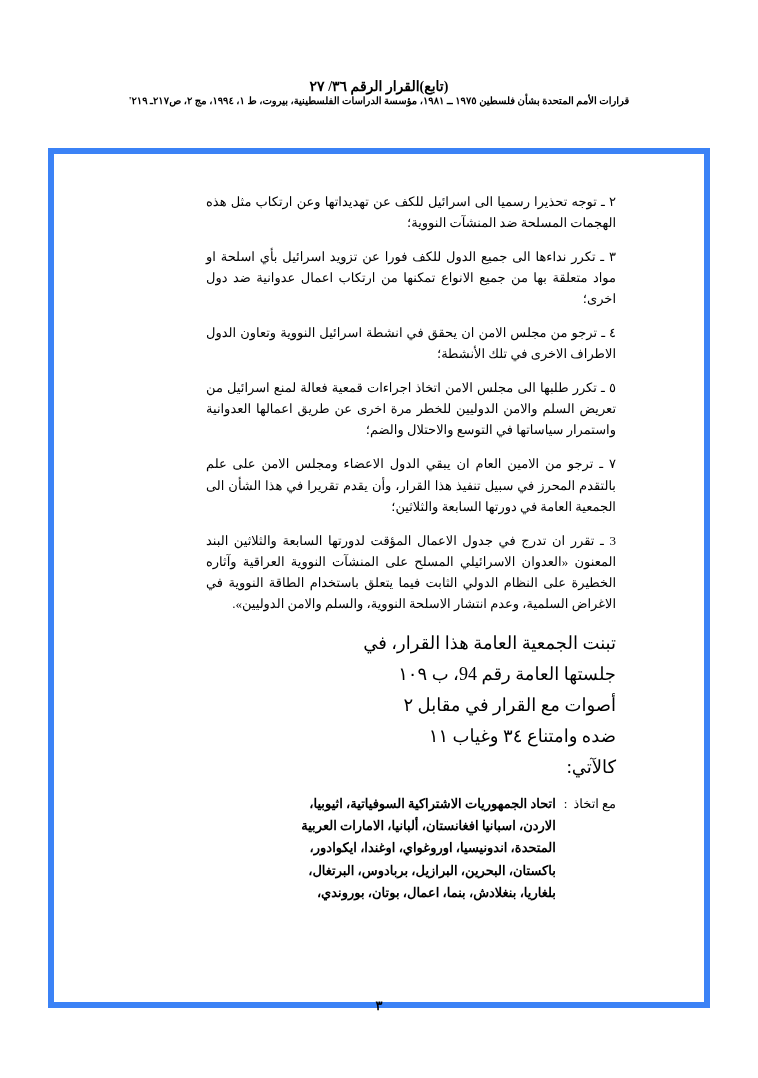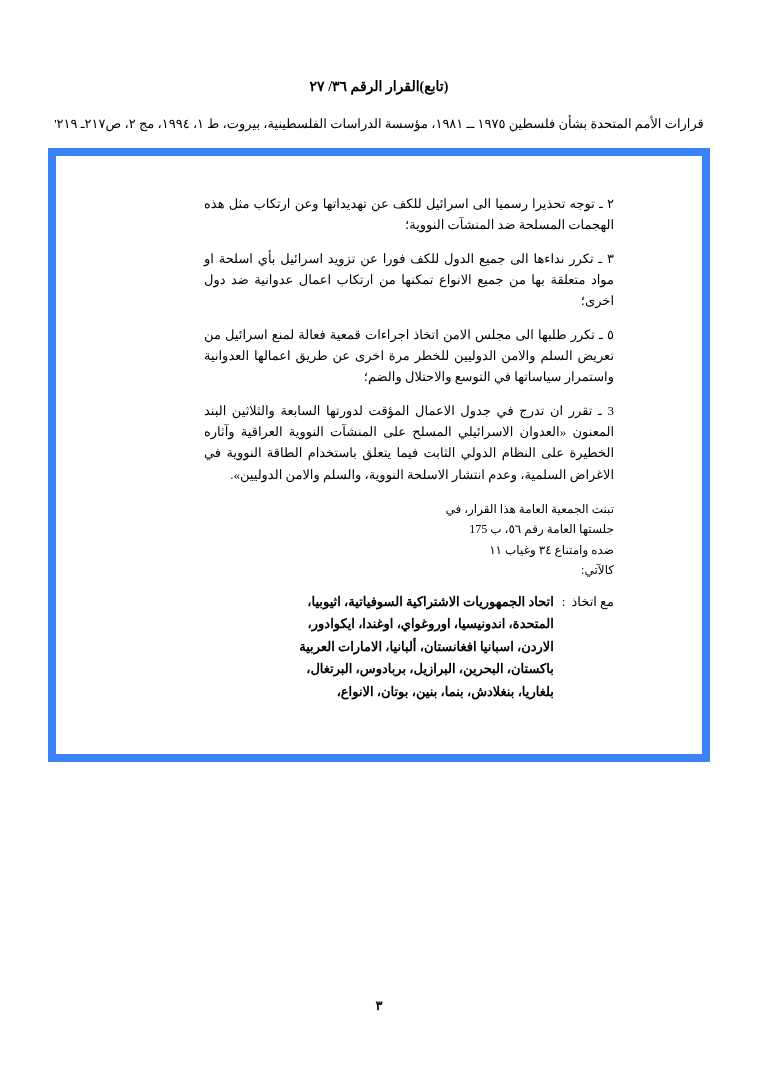--- a/index.html
+++ b/index.html
@@ -28,53 +28,53 @@
     right: 0;
     text-align: center;
   }
   .header-title {
     font-size: 14px;
     font-weight: bold;
     letter-spacing: 0px;
     direction: rtl;
   }
   .header-sub {
-    margin-top: 21px;
-    font-size: 13px;
-    font-weight: normal;
+    margin-top: 0;
+    font-size: 10px;
+    font-weight: bold;
     direction: rtl;
   }
   .frame {
     position: absolute;
     top: 148px;
     left: 48px;
     width: 662px;
-    height: 614px;
-    border: 8px solid #3b82f6;
+    height: 860px;
+    border: 6px solid #3b82f6;
     box-sizing: border-box;
     background: #ffffff;
   }
   .content {
     position: absolute;
     top: 24px;
     right: 88px;
     width: 410px;
     direction: rtl;
     text-align: justify;
     text-align-last: right;
   }
   .clause {
     font-size: 13px;
     line-height: 1.62;
     margin-bottom: 2px;
     direction: rtl;
   }
   .tail {
     margin-top: 14px;
-    font-size: 12px;
+    font-size: 18px;
     line-height: 1.72;
     direction: rtl;
     text-align: center;
   }
   .tail div {
     white-space: pre;
   }
   .votes {
     margin-top: 10px;
     font-size: 13px;
@@ -120,39 +120,42 @@
   <div class="header">
     <div class="header-title">(تابع)القرار الرقم ٣٦/ ٢٧</div>
     <div class="header-sub">قرارات الأمم المتحدة بشأن فلسطين ١٩٧٥ ــ ١٩٨١، مؤسسة الدراسات الفلسطينية، بيروت، ط ١، ١٩٩٤، مج ٢، ص٢١٧ـ ٢١٩'</div>
   </div>
 
   <div class="frame">
     <div class="content">
 
       <p class="clause">٢ ـ توجه تحذيرا رسميا الى اسرائيل للكف عن تهديداتها وعن ارتكاب مثل هذه الهجمات المسلحة ضد المنشآت النووية؛</p>
       <p class="clause">٣ ـ تكرر نداءها الى جميع الدول للكف فورا عن تزويد اسرائيل بأي اسلحة او مواد متعلقة بها من جميع الانواع تمكنها من ارتكاب اعمال عدوانية ضد دول اخرى؛</p>
+      <p class="clause">٤ ـ ترجو من مجلس الامن ان يحقق في انشطة اسرائيل النووية وتعاون الدول الاطراف الاخرى في تلك الأنشطة؛</p>
       <p class="clause">٥ ـ تكرر طلبها الى مجلس الامن اتخاذ اجراءات قمعية فعالة لمنع اسرائيل من تعريض السلم والامن الدوليين للخطر مرة اخرى عن طريق اعمالها العدوانية واستمرار سياساتها في التوسع والاحتلال والضم؛</p>
+      <p class="clause">٧ ـ ترجو من الامين العام ان يبقي الدول الاعضاء ومجلس الامن على علم بالتقدم المحرز في سبيل تنفيذ هذا القرار، وأن يقدم تقريرا في هذا الشأن الى الجمعية العامة في دورتها السابعة والثلاثين؛</p>
       <p class="clause">3 ـ تقرر ان تدرج في جدول الاعمال المؤقت لدورتها السابعة والثلاثين البند المعنون «العدوان الاسرائيلي المسلح على المنشآت النووية العراقية وآثاره الخطيرة على النظام الدولي الثابت فيما يتعلق باستخدام الطاقة النووية في الاغراض السلمية، وعدم انتشار الاسلحة النووية، والسلم والامن الدوليين».</p>
 
       <div class="tail">
         <div>تبنت الجمعية العامة هذا القرار، في</div>
-        <div>جلستها العامة رقم ٥٦، ب 175</div>
+        <div>جلستها العامة رقم 94، ب ١٠٩</div>
+        <div>أصوات مع القرار في مقابل ٢</div>
         <div>ضده وامتناع ٣٤ وغياب ١١</div>
         <div>كالآتي:</div>
       </div>
 
       <div class="votes">
         <div class="votes-label">مع اتخاذ</div>
         <div class="votes-colon">:</div>
         <div class="votes-list">
           <div>اتحاد الجمهوريات الاشتراكية السوفياتية، اثيوبيا،</div>
+          <div>الاردن، اسبانيا افغانستان، ألبانيا، الامارات العربية</div>
           <div>المتحدة، اندونيسيا، اوروغواي، اوغندا، ايكوادور،</div>
-          <div>الاردن، اسبانيا افغانستان، ألبانيا، الامارات العربية</div>
           <div>باكستان، البحرين، البرازيل، بربادوس، البرتغال،</div>
-          <div>بلغاريا، بنغلادش، بنما، بنين، بوتان، الانواع،</div>
+          <div>بلغاريا، بنغلادش، بنما، اعمال، بوتان، بوروندي،</div>
         </div>
       </div>
 
     </div>
   </div>
 
   <div class="pagenum">٣</div>
 
 </div>
 

